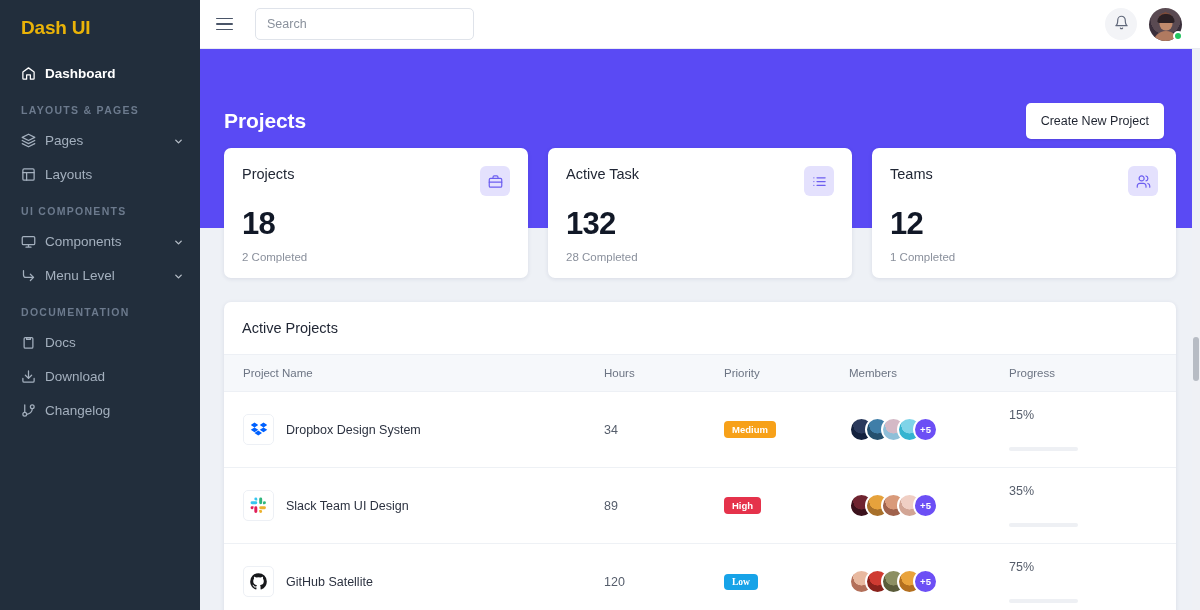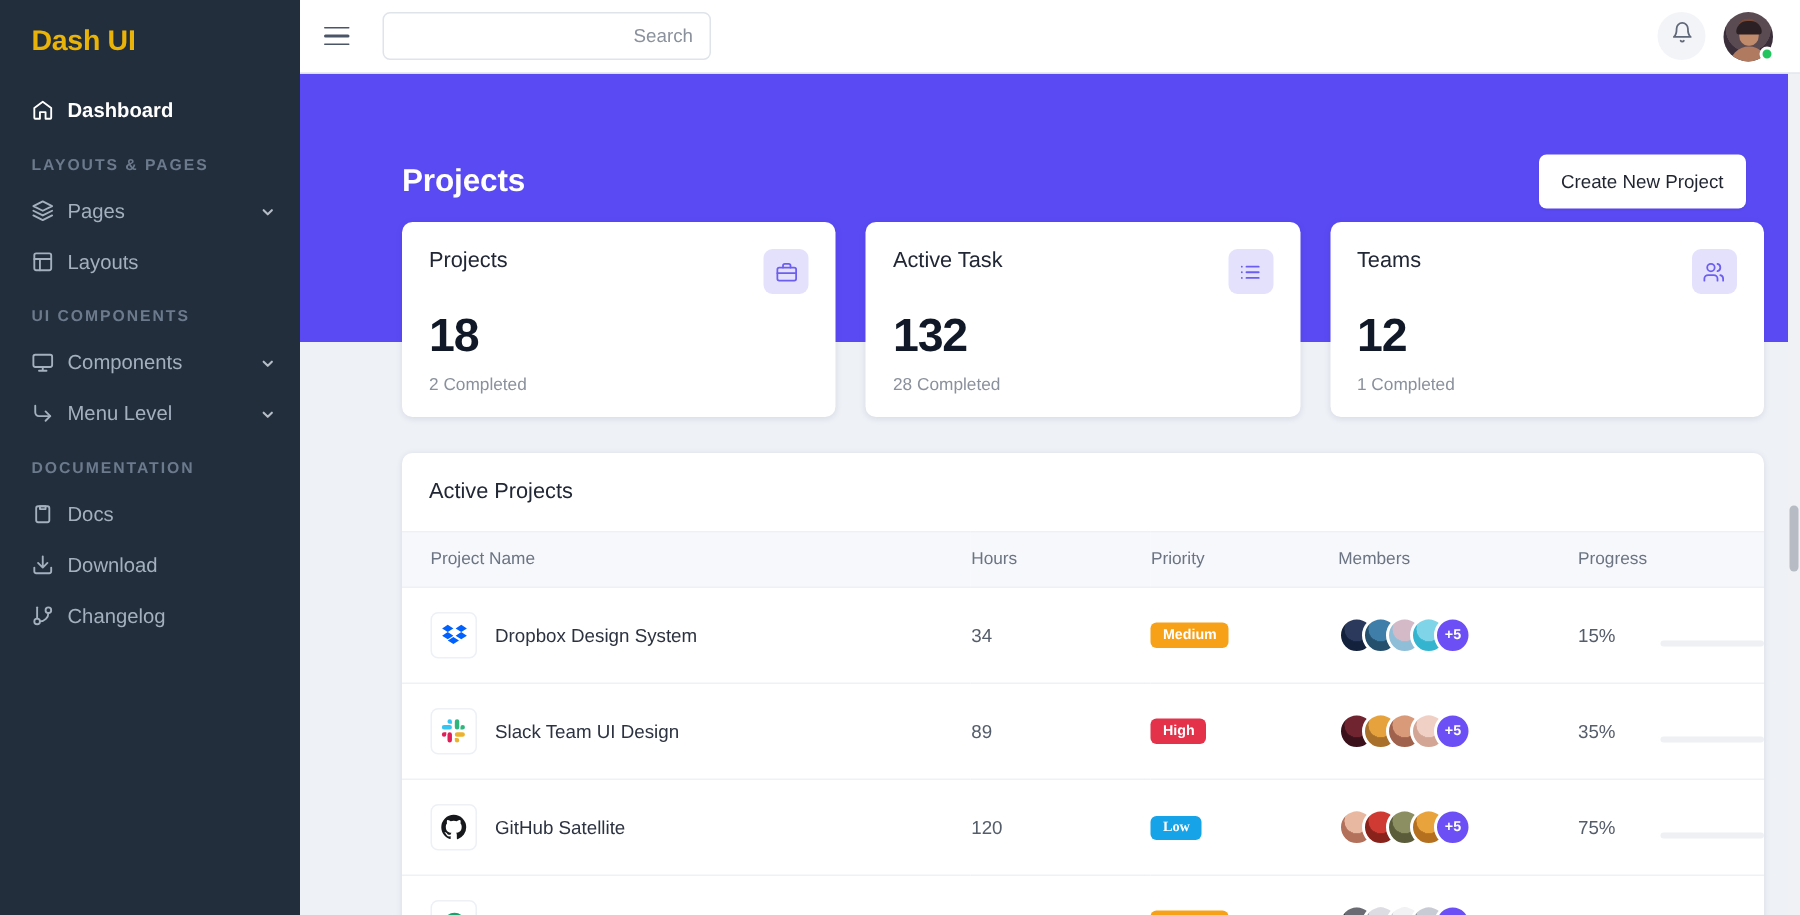--- a/index.html
+++ b/index.html
@@ -82,21 +82,20 @@
     width: 219px; height: 32px;
     margin-left: 10px;
     border: 1px solid #dfe3ea;
     border-radius: 5px;
     padding: 0 11px;
     font-size: 12.5px;
     color: #6b7280;
     font-family: "Liberation Sans", sans-serif;
     background:#fff;
     outline: none;
-    text-align: right;
   }
   .search-box::placeholder { color: #8a919c; }
   .topbar-right { margin-left: auto; display: flex; align-items: center; gap: 12px; }
   .bell-btn {
     width: 32px; height: 32px; border-radius: 50%;
     background: #f3f4f7;
     display: flex; align-items: center; justify-content: center;
     cursor: pointer;
   }
   .avatar-wrap { position: relative; width: 33px; height: 33px; cursor: pointer;}
@@ -128,21 +127,20 @@
   .hero {
     position: absolute; top: 49px; left: 0; right: 0;
     height: 179px;
     background: #5a4af4;
     z-index: 0;
   }
   .content {
     position: absolute; top: 49px; left: 0; right: 0; bottom: 0;
     overflow: hidden;
     z-index: 1;
-    margin-left: 44px;
   }
   .hero-head {
     display: flex; align-items: center;
     padding: 44px 36px 0 24px;
     height: 99px;
   }
   .hero-title {
     color: #ffffff;
     font-size: 21px;
     font-weight: 600;
@@ -261,21 +259,21 @@
   .mem-more {
     width: 25px; height: 25px; border-radius: 50%;
     border: 2px solid #fff;
     margin-left: -9px;
     background: #6c4ff5;
     color: #fff; font-size: 9.5px; font-weight: bold;
     display: flex; align-items: center; justify-content: center;
     position: relative; z-index: 3;
   }
 
-  .prog-cell { display: flex; align-items: flex-end; gap: 25px; }
+  .prog-cell { display: flex; align-items: flex-start; gap: 25px; flex-direction: column; }
   .prog-pct { font-size: 12.5px; color: #555d6b; width: 30px; }
   .prog-track {
     width: 69px; height: 4px; border-radius: 3px;
     background: #eef0f4; overflow: hidden;
   }
   .prog-fill { height: 4px; border-radius: 3px; background: #5a3df5; }
 
   
   .page-scroll {
     position: absolute; top: 49px; right: 0; width: 8px; bottom: 0;

